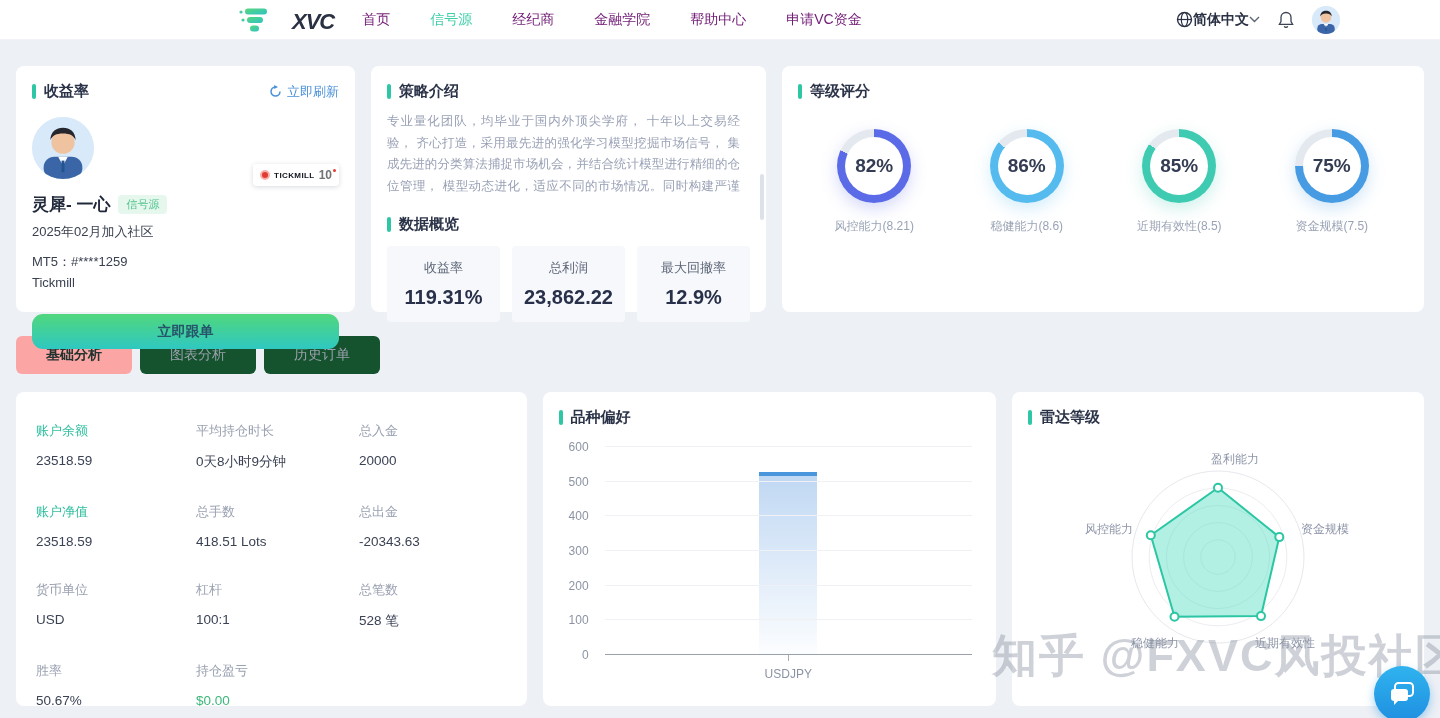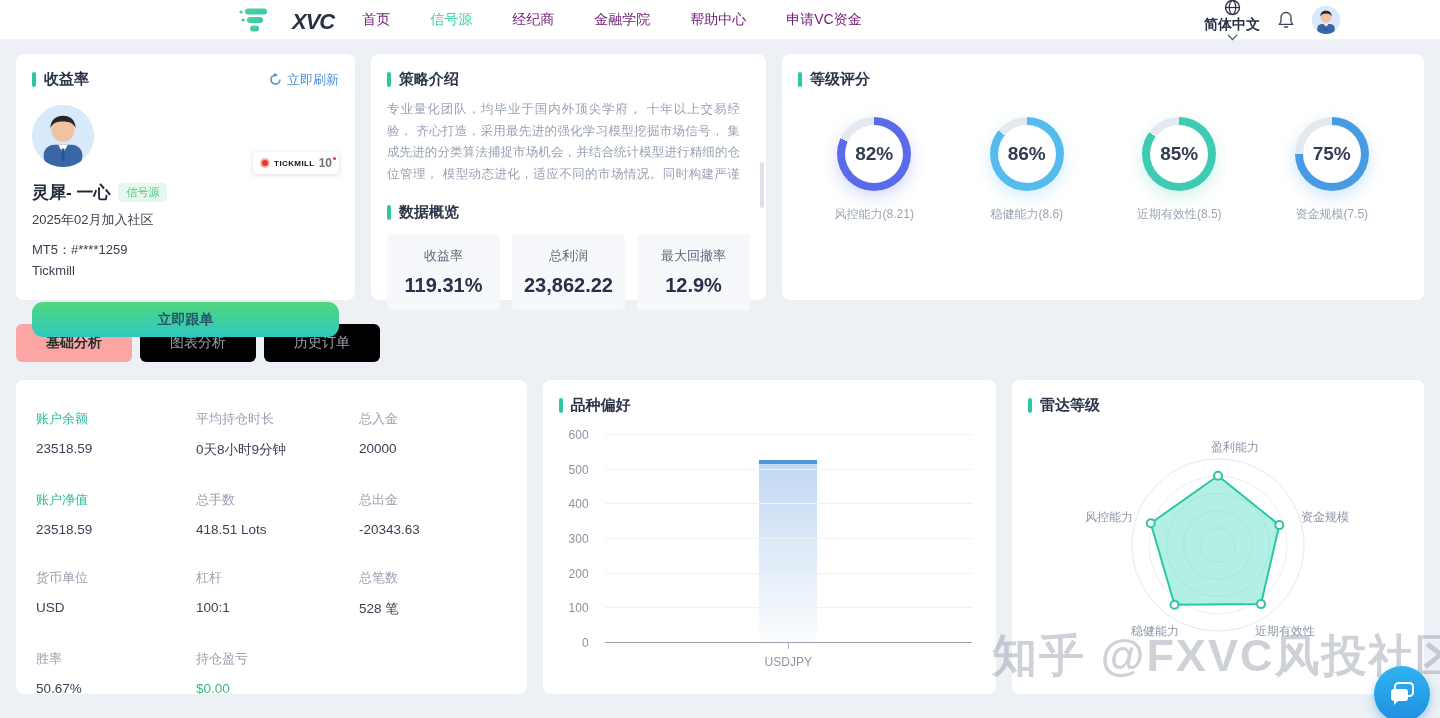--- a/index.html
+++ b/index.html
@@ -12,24 +12,24 @@
   header {
     height:40px; background:#fff; display:flex; align-items:center;
     padding:0 100px 0 238px; border-bottom:1px solid #f1f3f6;
   }
   .logo { display:flex; align-items:flex-end; gap:20px; cursor:pointer; }
   .logo-text { font-size:22px; font-weight:800; font-style:italic; color:#2a3144; letter-spacing:-1px; }
   nav { display:flex; align-items:center; gap:40px; margin-left:28px; }
   .nav-item { font-size:14px; color:#701a75; cursor:pointer; white-space:nowrap; }
   .nav-item.active { color:#3ecfa9; }
   .header-right { margin-left:auto; display:flex; align-items:center; gap:18px; }
-  .lang { display:flex; align-items:center; font-size:14px; font-weight:bold; color:#2a3144; cursor:pointer;flex-direction:column; }
+  .lang { display:flex; align-items:center; font-size:14px; font-weight:bold; color:#2a3144; cursor:pointer; }
   .avatar-sm { width:28px; height:28px; border-radius:50%; overflow:hidden; background:#dcebfa; cursor:pointer; }
   
-  main { padding:14px 16px 0; }
+  main { padding:26px 16px 0; }
   .row { display:flex; gap:16px; }
   .card { background:#fff; border-radius:8px; padding:16px; position:relative; }
   .row1 .card { height:246px; }
   .row2 .card { height:314px; }
   .profile-card { width:339px; }
   .strategy-card { width:395px; }
   .rating-card { flex:1; }
   .stats-card { width:518px; }
   .bar-card { width:460px; }
   .radar-card { flex:1; }
@@ -72,21 +72,21 @@
   .ov-value { font-size:20px; font-weight:bold; color:#28304a; margin-top:9px; }
   
   .gauges { display:flex; justify-content:space-around; margin-top:28px; }
   .gauge { text-align:center; width:118px; }
   .ring { width:74px; height:74px; border-radius:50%; margin:0 auto; display:flex; align-items:center; justify-content:center; }
   .hole { width:58px; height:58px; border-radius:50%; background:#fff; display:flex; align-items:center; justify-content:center;
           font-size:19px; font-weight:bold; color:#333c52; }
   .g-label { margin-top:15px; font-size:12px; color:#9aa3b5; white-space:nowrap; }
   
   .tabs { display:flex; gap:8px; margin:24px 0 18px; }
-  .tab { width:116px; height:38px; border-radius:6px; background:#000000; display:flex; align-items:center; justify-content:center;
+  .tab { width:116px; height:38px; border-radius:6px; background:#14532d; display:flex; align-items:center; justify-content:center;
          font-size:14px; color:#9aa0ad; cursor:pointer; }
   .tab.active { background:#fca5a5; color:#22332f; font-weight:bold; }
   
   .stats-grid { display:grid; grid-template-columns:160px 163px 1fr; row-gap:32px; margin-top:14px; padding-left:4px; }
   .stat-label { font-size:13px; color:#99a0b0; }
   .stat-label.accent { color:#2fbf9f; }
   .stat-value { font-size:13.5px; color:#3b4254; margin-top:13px; }
   .stat-value.green { color:#3cb87a; }
   
   .bar-chart { position:relative; height:248px; margin-top:14px; }

